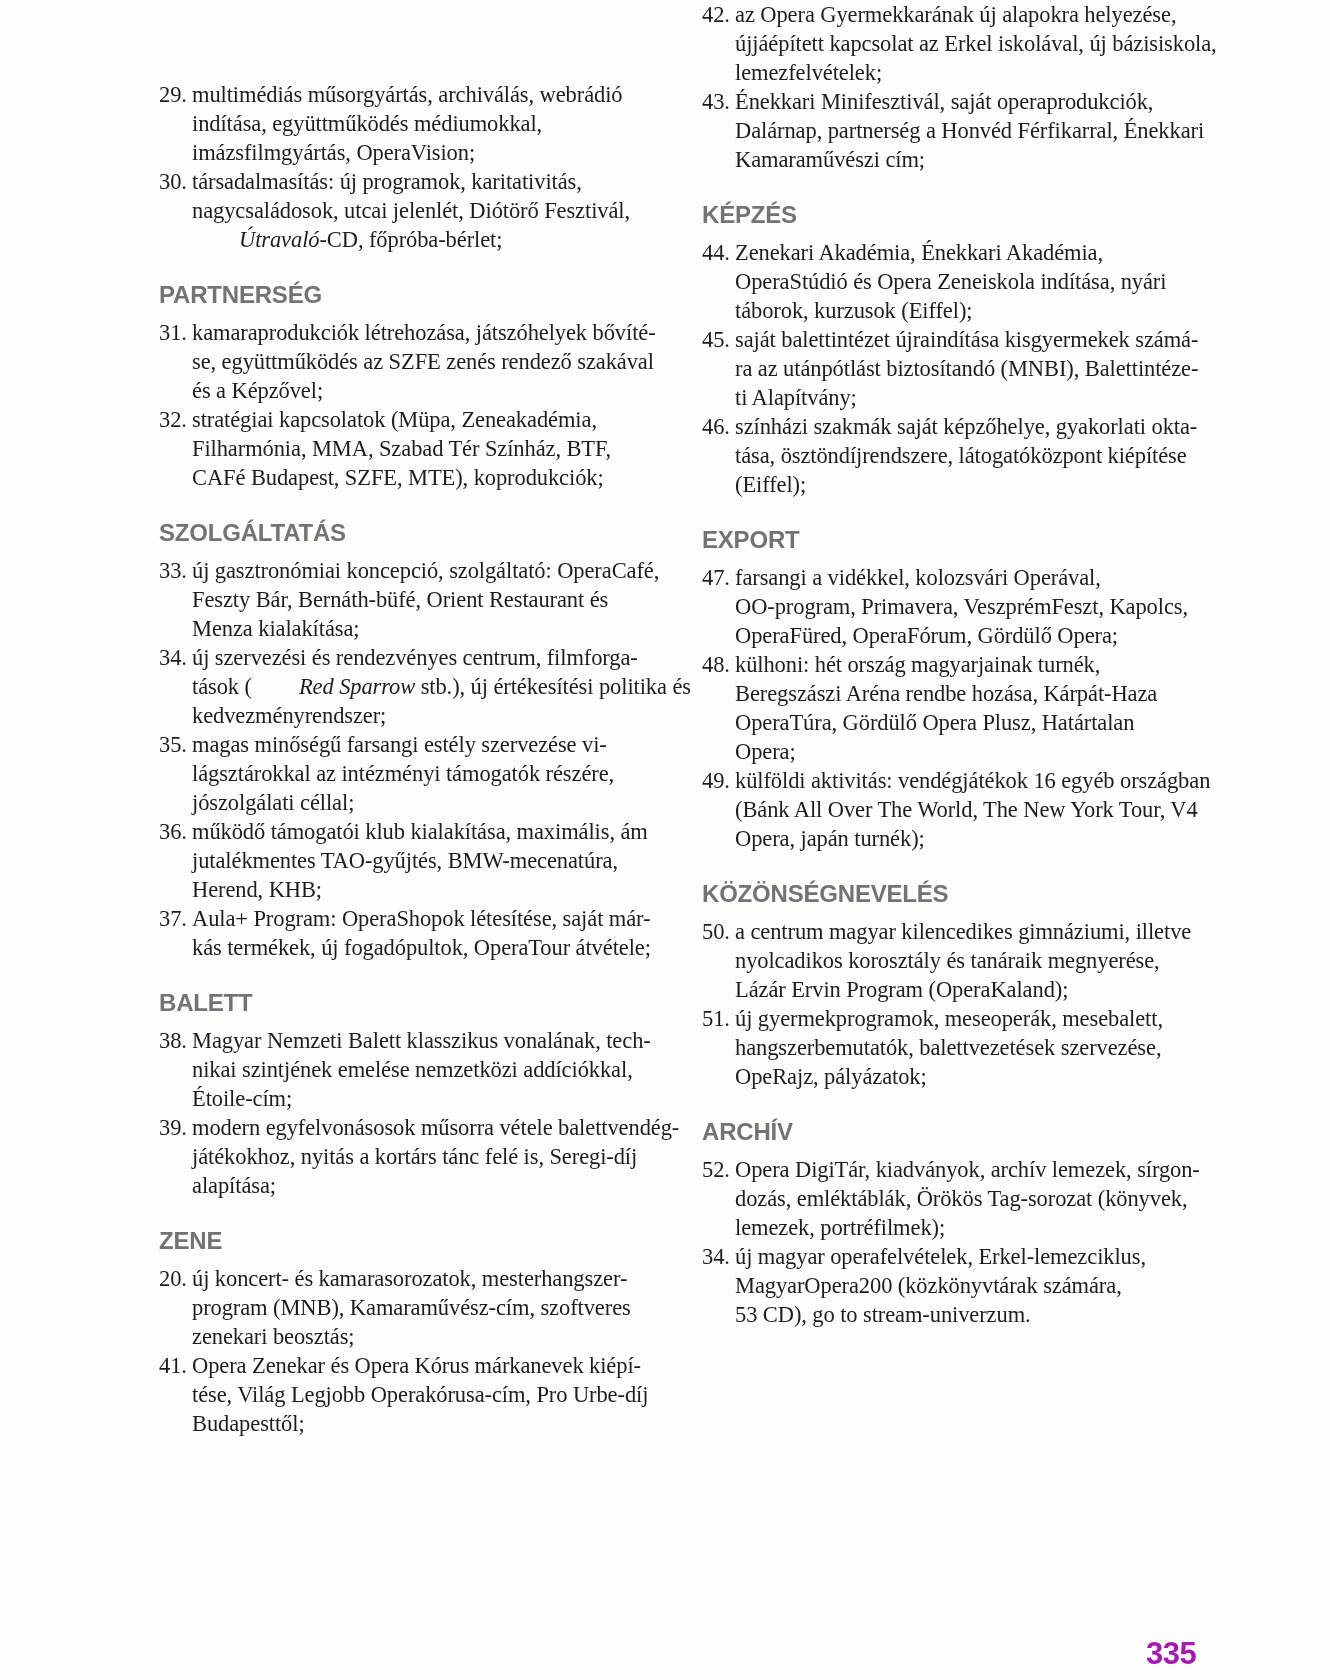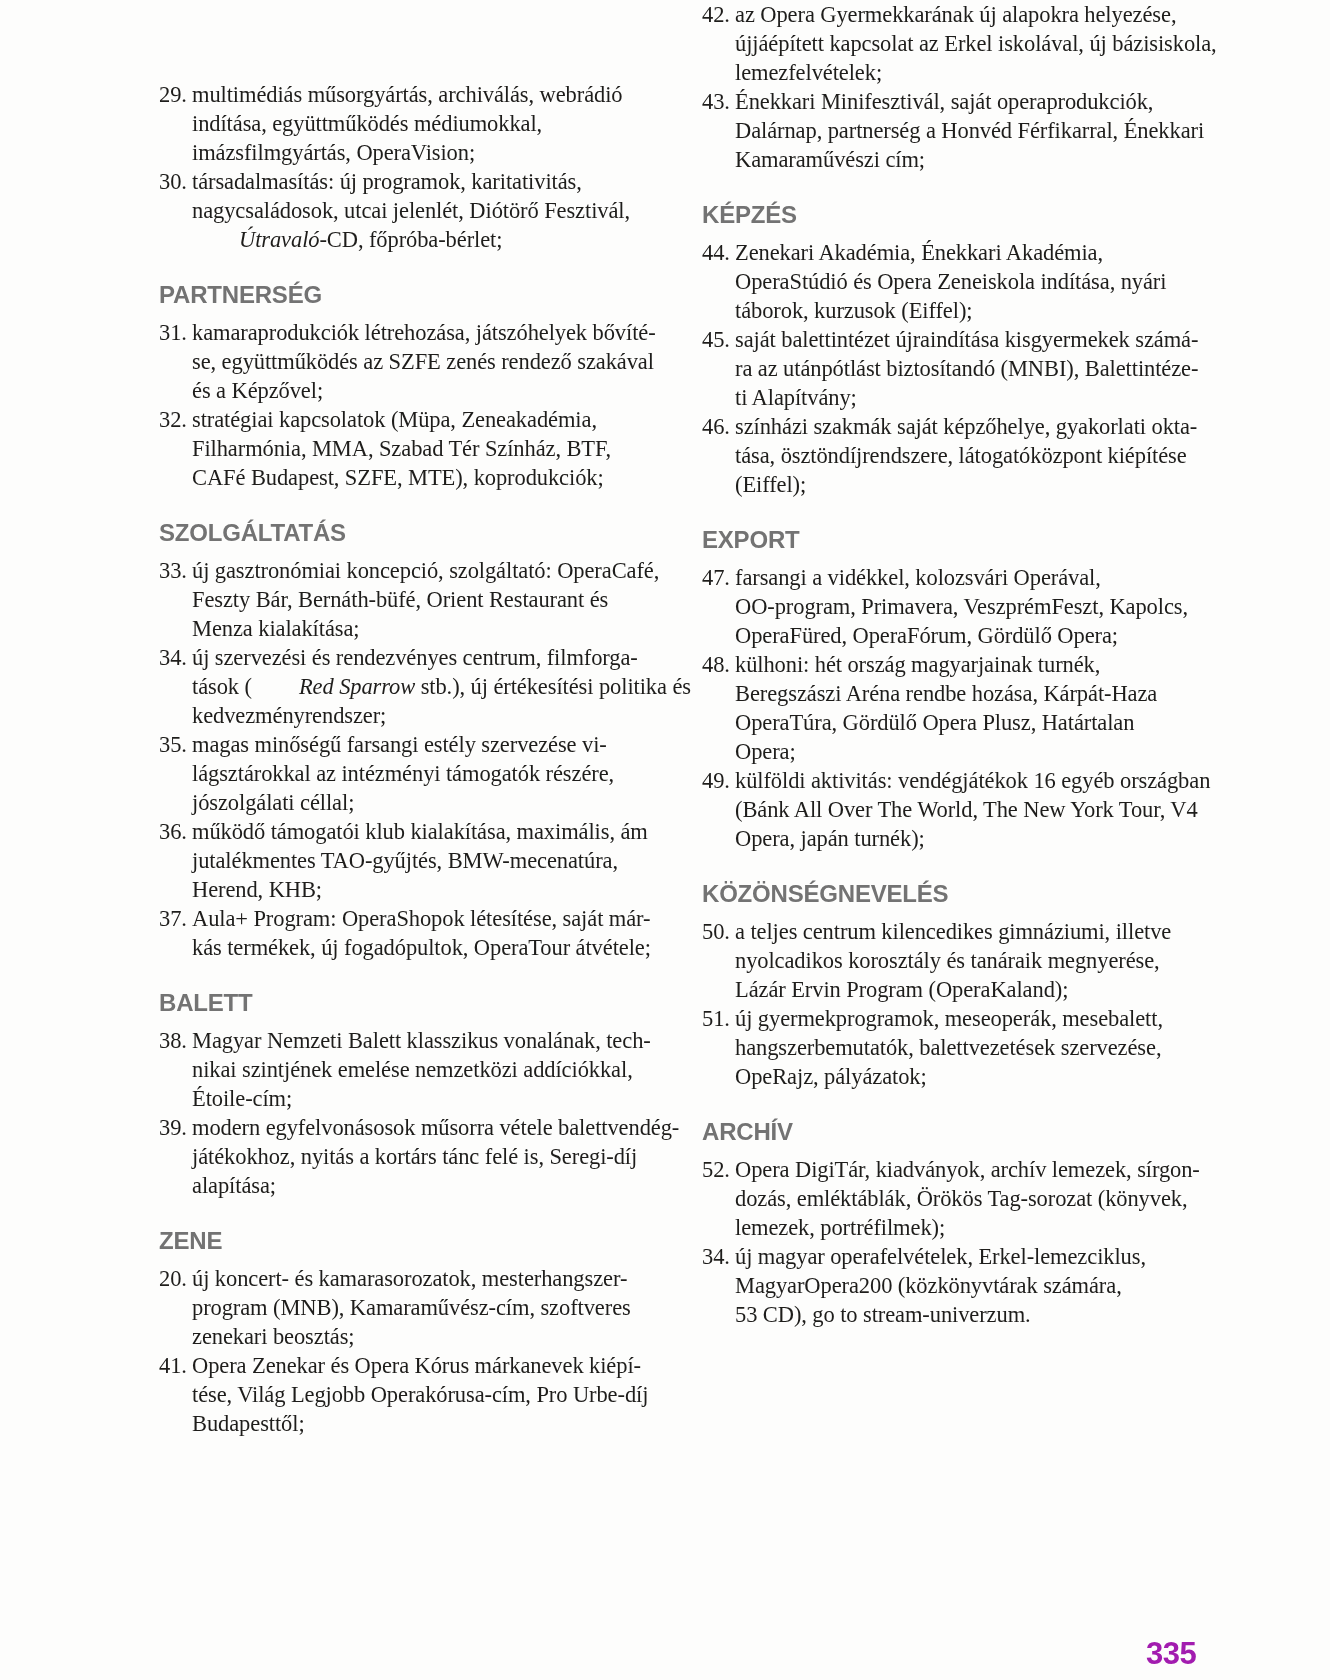--- a/index.html
+++ b/index.html
@@ -181,21 +181,21 @@
       </div>
       <div class="item">
         <span class="num">49.</span>
         <div class="txt"><span>külföldi aktivitás: vendégjátékok 16 egyéb országban</span>
 <span>(Bánk All Over The World, The New York Tour, V4</span>
 <span>Opera, japán turnék);</span></div>
       </div>
       <h2 class="sec">KÖZÖNSÉGNEVELÉS</h2>
       <div class="item">
         <span class="num">50.</span>
-        <div class="txt"><span>a teljes centrum kilencedikes gimnáziumi, illetve</span>
+        <div class="txt"><span>a centrum magyar kilencedikes gimnáziumi, illetve</span>
 <span>nyolcadikos korosztály és tanáraik megnyerése,</span>
 <span>Lázár Ervin Program (OperaKaland);</span></div>
       </div>
       <div class="item">
         <span class="num">51.</span>
         <div class="txt"><span>új gyermekprogramok, meseoperák, mesebalett,</span>
 <span>hangszerbemutatók, balettvezetések szervezése,</span>
 <span>OpeRajz, pályázatok;</span></div>
       </div>
       <h2 class="sec">ARCHÍV</h2>

